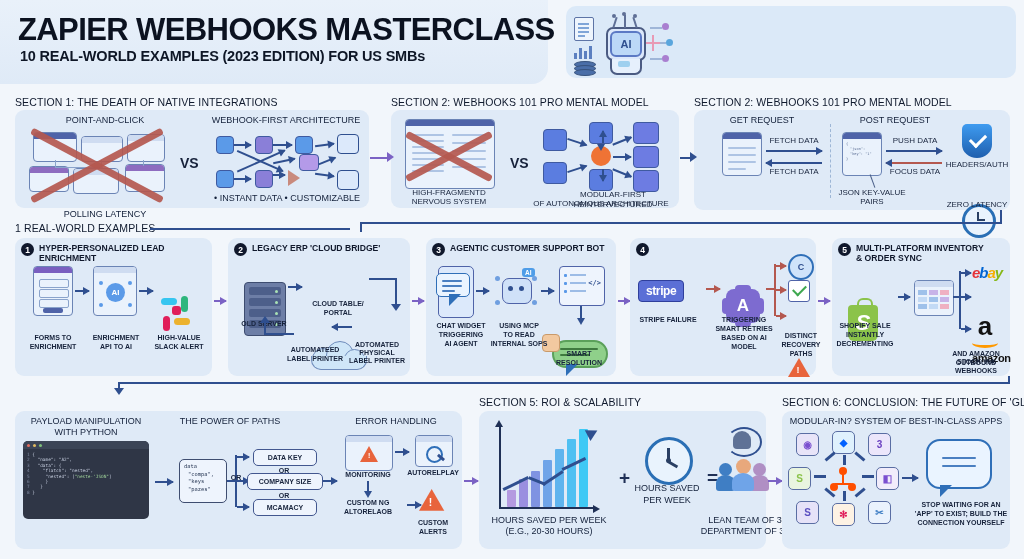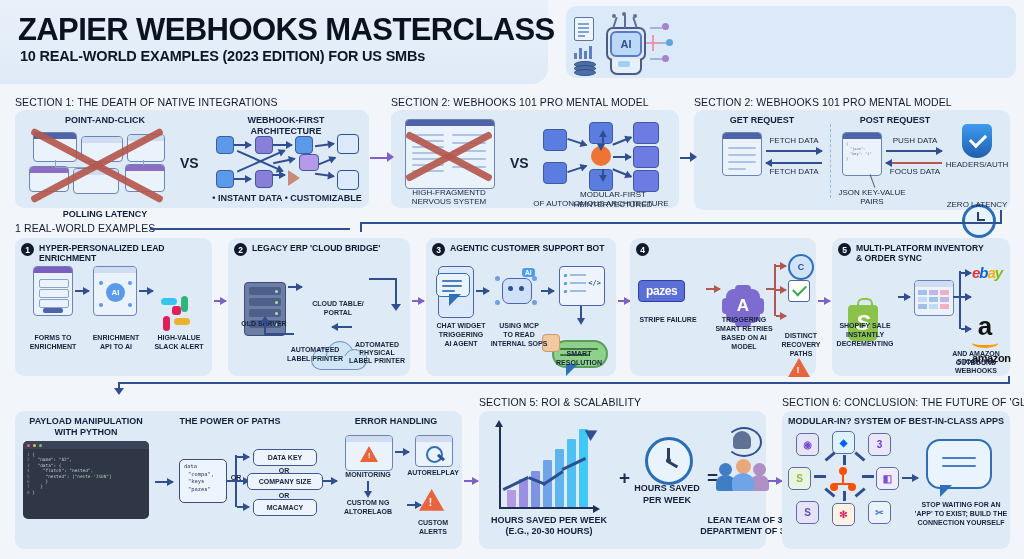--- a/index.html
+++ b/index.html
@@ -13,21 +13,21 @@
   .page{position:absolute;inset:0;}
   .sect-title{
     font-weight:normal;font-size:10.5px;letter-spacing:.1px;
     color:#101a2e;text-transform:uppercase;white-space:nowrap;
   }
   .cap{
     font-weight:bold;font-size:7px;line-height:8.4px;text-align:center;
     color:#17233c;text-transform:uppercase;
   }
   .cap8{font-weight:normal;font-size:8px;line-height:9.5px;text-align:center;color:#17233c;text-transform:uppercase;}
-  .cap9{font-weight:bold;font-size:9px;line-height:10.5px;text-align:center;color:#13203a;text-transform:uppercase;}
+  .cap9{font-weight:normal;font-size:9px;line-height:10.5px;text-align:center;color:#13203a;text-transform:uppercase;}
   .abs{position:absolute;}
   .col{display:flex;flex-direction:column;align-items:center;}
 
   
   #header-band{
     position:absolute;left:0;top:0;width:548px;height:84px;
     background:linear-gradient(180deg,#e9f1fa 0%,#dfeaf7 100%);
     border-bottom-right-radius:16px;
   }
   #title-main{
@@ -521,21 +521,21 @@
     <div class="cap abs" style="left:124px;top:112px;width:58px">SMART</div>
     <div class="cap abs" style="left:124px;top:121px;width:58px">RESOLUTION</div>
   </div>
 
   <div class="arrow-h purple" style="left:618px;top:300px;width:12px"></div>
 
   <div class="card" style="left:630px;top:238px;width:186px;height:138px">
     <div class="card-hd" style="padding:5px 5px 0 6px">
       <div class="numbadge">4</div>
     </div>
-    <div class="stripebtn abs" style="left:8px;top:42px">pazes</div>
+    <div class="stripebtn abs" style="left:8px;top:42px">stripe</div>
     <div class="cap abs" style="left:2px;top:78px;width:72px">STRIPE FAILURE</div>
     <div class="arrow-h red" style="left:76px;top:50px;width:14px"></div>
     <div class="gearA abs" style="left:96px;top:33px">
       <span>A</span>
     </div>
     <div class="cap abs" style="left:82px;top:78px;width:64px">TRIGGERING</div>
     <div class="cap abs" style="left:82px;top:87px;width:64px">SMART RETRIES</div>
     <div class="cap abs" style="left:82px;top:96px;width:64px">BASED ON AI</div>
     <div class="cap abs" style="left:82px;top:105px;width:64px">MODEL</div>
     <div class="conn-line" style="left:136px;top:50px;width:10px;height:2px;background:#b4584f"></div>

